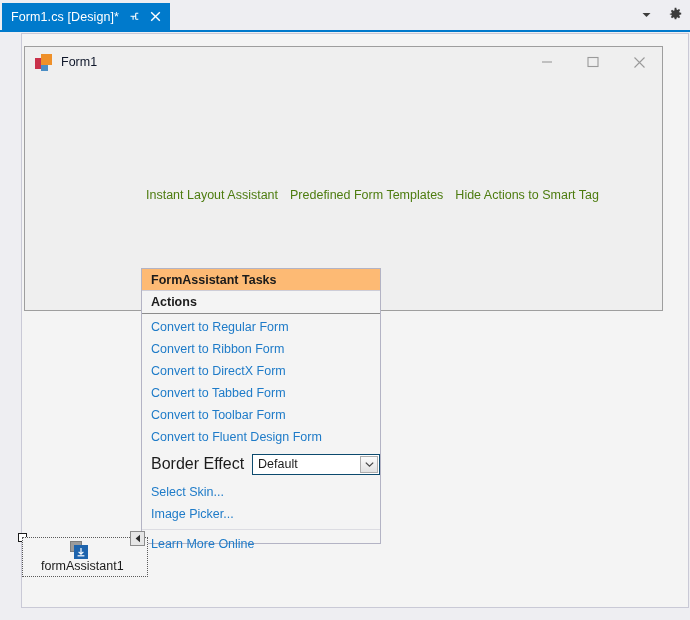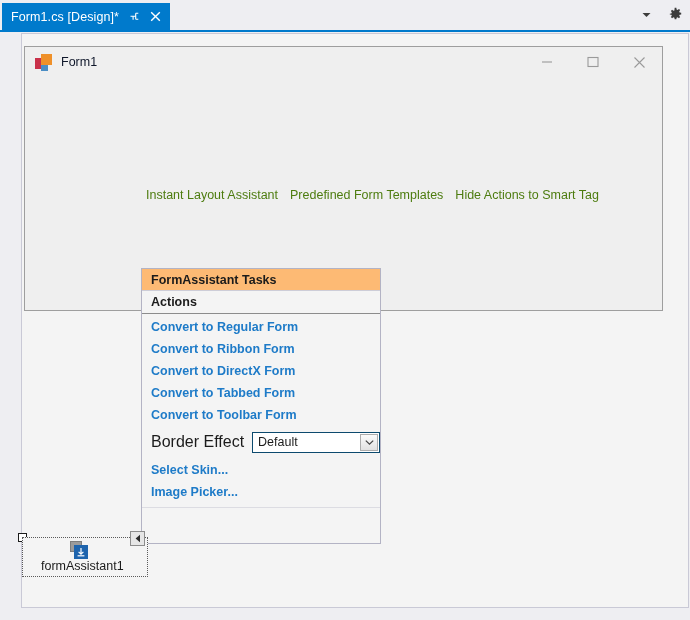--- a/index.html
+++ b/index.html
@@ -105,21 +105,21 @@
   .tasks-subheader {
     height: 23px; display: flex; align-items: center;
     padding-left: 9px; box-sizing: border-box;
     font-weight: bold; color: #1b1b1b;
     border-bottom: 1px solid #8c8c8c;
     background: #f4f4f4;
   }
   .task-link {
     height: 22px; display: flex; align-items: center;
     padding-left: 9px; box-sizing: border-box;
-    color: #1e7bc8; cursor: pointer; font-size: 12.5px; font-weight: bold;
+    color: #1e7bc8; cursor: pointer; font-size: 12.5px;
   }
   .task-link.first { margin-top: 2px; }
   .task-sep { height: 1px; background: #dcdce2; margin: 4px 0 3px 0; }
   .combo-row {
     display: flex; align-items: center; height: 26px;
     padding-left: 9px; box-sizing: border-box; margin-top: 3px;
   }
   .combo-label { color: #1b1b1b; font-size: 16px; white-space: nowrap; }
   .combo-box {
     margin-left: 8px; width: 148px; height: 21px;
@@ -242,38 +242,40 @@
   <div class="tasks-panel">
     <div class="tasks-header">FormAssistant Tasks</div>
     <div class="tasks-body">
       <div class="tasks-subheader">Actions</div>
 
       <div class="task-link first">Convert to Regular Form</div>
       <div class="task-link">Convert to Ribbon Form</div>
       <div class="task-link">Convert to DirectX Form</div>
       <div class="task-link">Convert to Tabbed Form</div>
       <div class="task-link">Convert to Toolbar Form</div>
+      <div class="task-link">Convert to Fluent Design Form</div>
 
       <div class="combo-row">
         <span class="combo-label">Border Effect</span>
         <span class="combo-box">
           <span class="combo-value">Default</span>
           <span class="combo-arrow">
             <svg width="9" height="7" viewBox="0 0 9 7">
                 <path d="M0.8 1.6 L4.5 5.2 L8.2 1.6" stroke="#454545" stroke-width="1.2" fill="none"></path>
               </svg>
           </span>
         </span>
       </div>
 
       <div class="task-link" style="margin-top:4px;">Select Skin...</div>
       <div class="task-link">Image Picker...</div>
 
       <div class="task-sep"></div>
 
+      <div class="task-link">Learn More Online</div>
     </div>
   </div>
 
   <div class="tray-handle"></div>
   <div class="tray">
     <div class="tray-item">
       <span class="tray-icon">
         <span class="back"></span>
         <span class="front">
           <svg width="10" height="10" viewBox="0 0 10 10">

